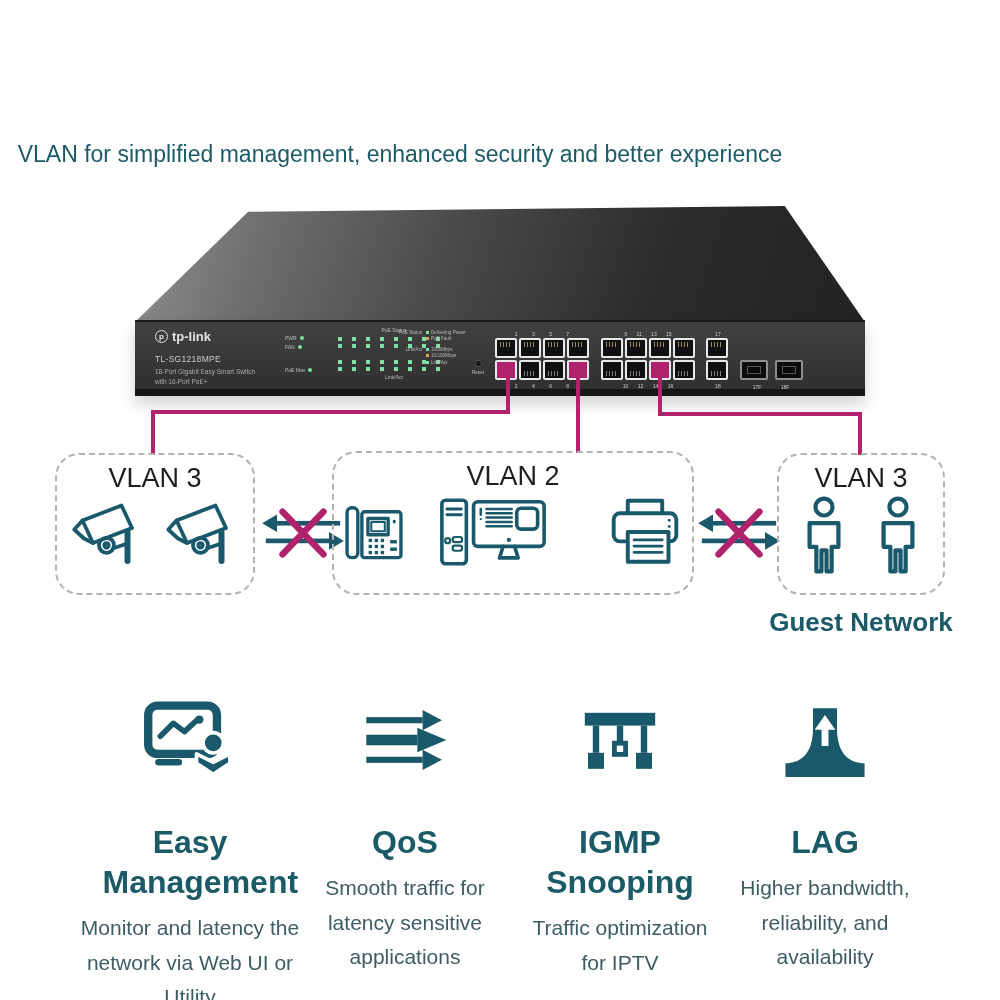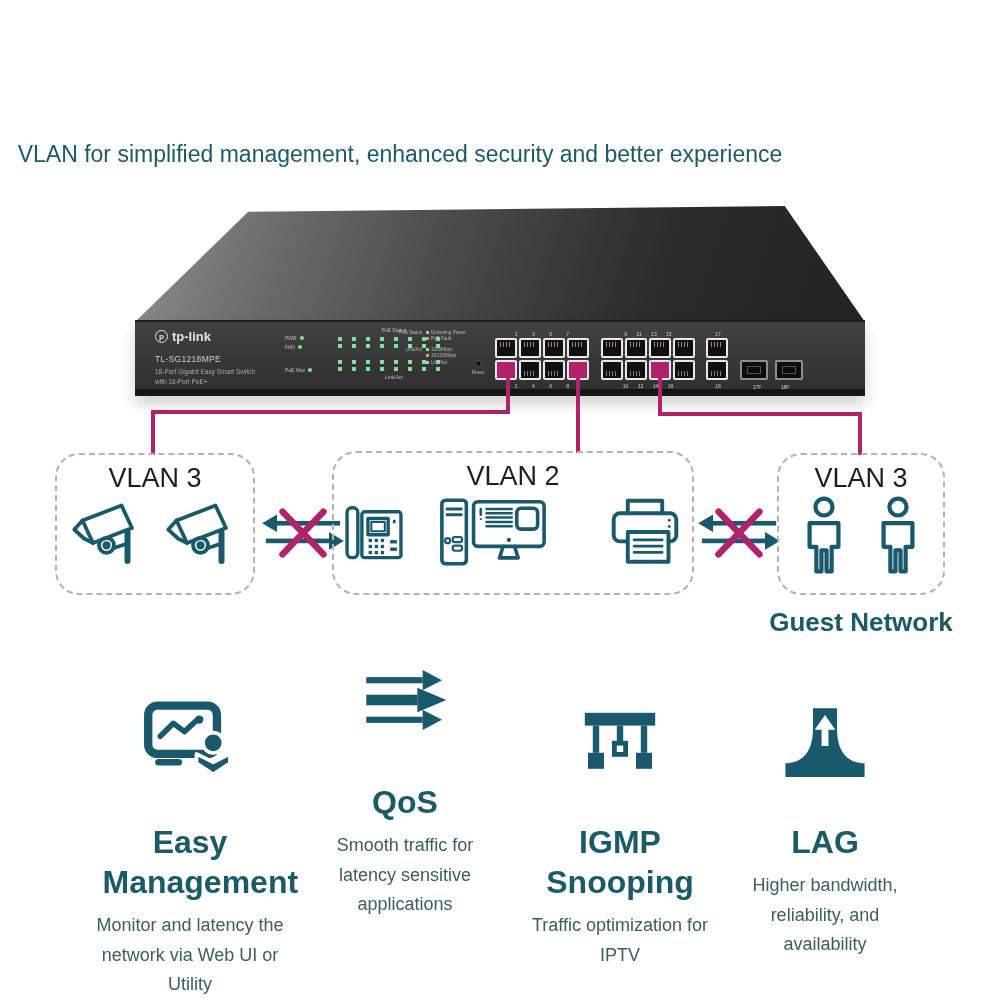--- a/index.html
+++ b/index.html
@@ -71,21 +71,21 @@
   .devices{display:flex;align-items:center;justify-content:center;margin-top:4px;}
   .vlan-caption{margin-top:12px;font-size:26px;font-weight:bold;color:var(--accent);white-space:nowrap;}
 
   .blocked{position:absolute;width:82px;height:52px;}
 
   
   .feature{position:absolute;text-align:center;}
   .f-icon{height:80px;display:flex;align-items:center;justify-content:center;}
   .f-title{margin:42px auto 0 auto;font-size:32px;font-weight:bold;color:var(--accent);line-height:1.25;}
   .f-title.narrow{max-width:175px;}
-  .f-desc{margin-top:9px;font-size:18px;color:var(--desc);line-height:1.65;}
+  .f-desc{margin-top:9px;font-size:21px;color:var(--desc);line-height:1.65;}
 
   svg{display:block;}
 </style>
 </head>
 <body>
 
 <div id="canvas">
 
   <div class="page-subtitle">VLAN for simplified management, enhanced security and better experience</div>
 
@@ -318,21 +318,21 @@
         <circle cx="60" cy="20" r="4.5" fill="#19596b"></circle>
         <path d="M16,66 H38" stroke="#19596b" stroke-width="7" stroke-linecap="round"></path>
         <circle cx="75" cy="45" r="11" fill="#19596b" stroke="#fff" stroke-width="4"></circle>
         <path d="M57,57 L75,66 L93,57 L93,67 L75,79 L57,67 Z" fill="#19596b" stroke="#fff" stroke-width="4" stroke-linejoin="round"></path>
       </svg>
     </div>
     <div class="f-title narrow">Easy Management</div>
     <div class="f-desc">Monitor and latency the network via Web UI or Utility</div>
   </div>
 
-  <div class="feature" style="left:320px;top:660px;width:170px;">
+  <div class="feature" style="left:320px;top:700px;width:170px;">
     <div class="f-icon">
       <svg width="88" height="74" viewBox="0 0 100 80">
         <g fill="#19596b">
           <rect x="6" y="14" width="64" height="7"></rect>
             <polygon points="70,6 70,29 92,17.5"></polygon>
           <rect x="6" y="34" width="58" height="12"></rect>
             <polygon points="64,26 64,54 97,40"></polygon>
           <rect x="6" y="59" width="64" height="7"></rect>
             <polygon points="70,51 70,74 92,62.5"></polygon>
         </g>

